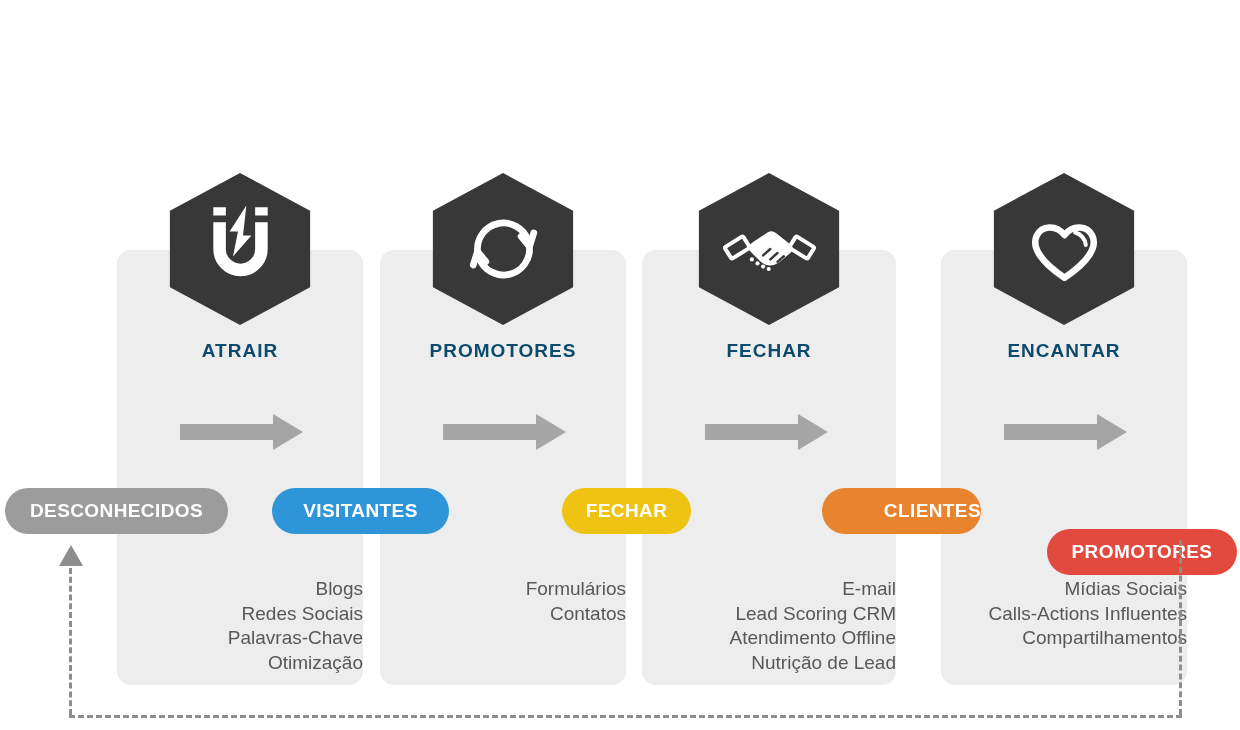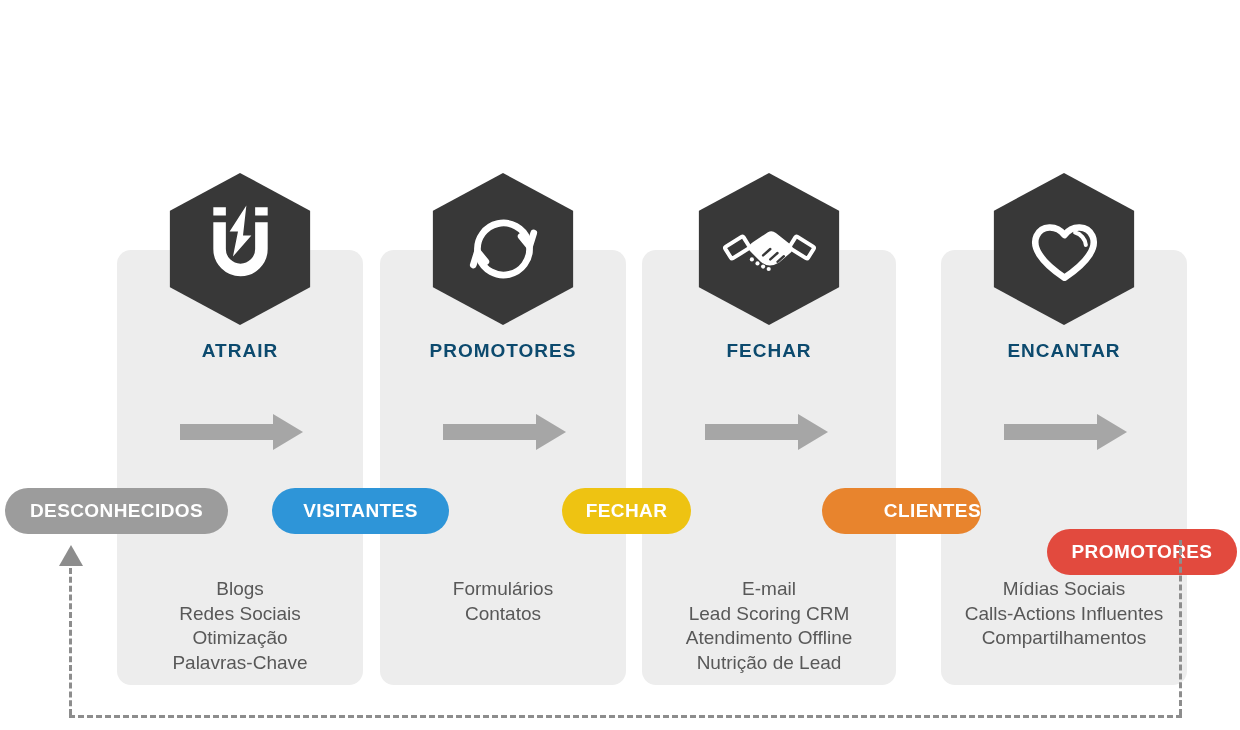--- a/index.html
+++ b/index.html
@@ -18,21 +18,21 @@
   .hex svg{display:block;}
 
   .stage-title{position:absolute;top:90px;left:0;width:100%;text-align:center;
        font-size:19px;font-weight:bold;color:#0c4a6e;letter-spacing:1px;}
 
   .arrow{position:absolute;top:164px;left:63px;height:36px;display:flex;align-items:center;}
   .arrow-shaft{width:93px;height:16px;background:#a6a6a6;}
   .arrow-head{width:0;height:0;border-top:18px solid transparent;
       border-bottom:18px solid transparent;border-left:30px solid #a6a6a6;}
 
-  .tactics{position:absolute;top:327px;left:0;width:100%;text-align:center;
+  .tactics{position:absolute;top:327px;left:0;width:100%;text-align:right;
       font-size:19px;color:#585858;line-height:24.5px;}
 
   .badge{position:absolute;top:488px;height:46px;border-radius:23px;
       color:#ffffff;font-weight:bold;font-size:19px;letter-spacing:.4px;
       text-align:center;line-height:46px;}
   .badge.b0{left:5px;width:223px;}
   .badge.b1{left:272px;width:177px;}
   .badge.b2{left:562px;width:129px;}
   .badge.b3{left:822px;width:159px;text-align:right;}
   .badge.b4{left:1047px;width:190px;}
@@ -62,22 +62,22 @@
       </svg>
     </div>
     <div class="stage-title">ATRAIR</div>
     <div class="arrow">
       <div class="arrow-shaft"></div>
         <div class="arrow-head"></div>
     </div>
     <div class="tactics">
       <div>Blogs</div>
       <div>Redes Sociais</div>
+      <div>Palavras-Chave</div>
       <div>Otimização</div>
-      <div>Palavras-Chave</div>
     </div>
   </div>
 
   <div class="card c1">
     <div class="hex">
       <svg width="84" height="84" viewBox="-50 -50 100 100">
         <path d="M -30.9 2.7 A 31 31 0 0 1 29.1 -10.6" fill="none" stroke="#ffffff" stroke-width="8" stroke-linecap="round"></path>
         <path d="M 21 -15 L 31 -3 L 36 -19" fill="none" stroke="#ffffff" stroke-width="8" stroke-linecap="round" stroke-linejoin="round"></path>
         <path d="M 30.9 -2.7 A 31 31 0 0 1 -29.1 10.6" fill="none" stroke="#ffffff" stroke-width="8" stroke-linecap="round"></path>
         <path d="M -21 15 L -31 3 L -36 19" fill="none" stroke="#ffffff" stroke-width="8" stroke-linecap="round" stroke-linejoin="round"></path>

